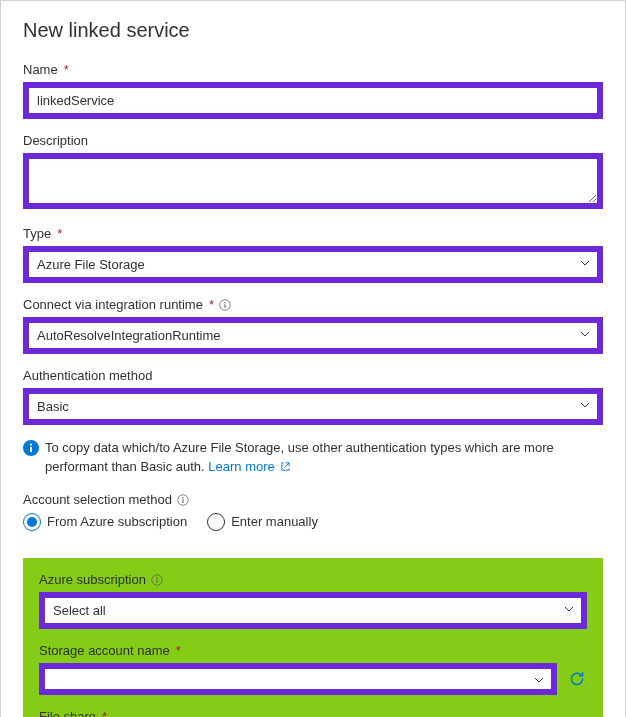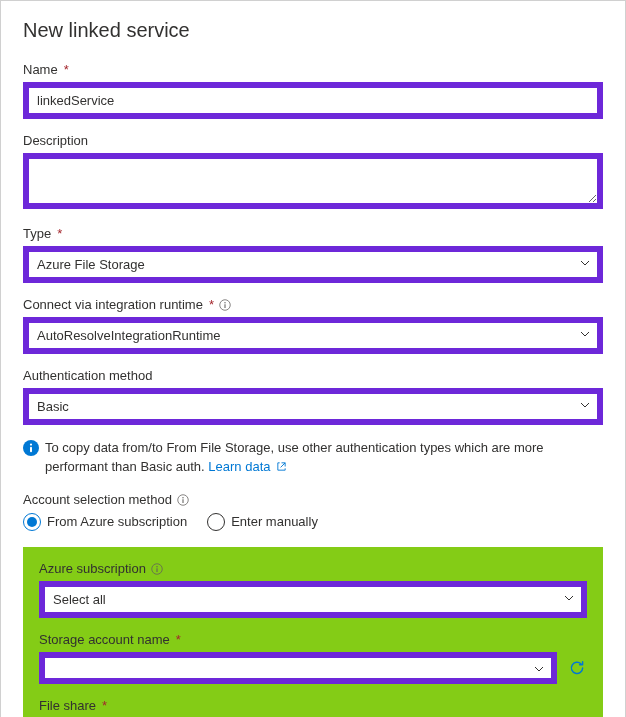--- a/index.html
+++ b/index.html
@@ -77,21 +77,21 @@
       align-items: center; justify-content: center;
       margin-top: 1px;
     }
     .link { color: #0078d4; cursor: pointer; }
     .ext-icon { display: inline-block; vertical-align: -1px; margin-left: 2px; }
     .radio-row {
       display: flex;
       align-items: center;
       gap: 20px;
       margin-top: 6px;
-      margin-bottom: 16px;
+      margin-bottom: 27px;
     }
     .radio-item {
       display: flex;
       align-items: center;
       gap: 6px;
       cursor: pointer;
       font-size: 13px;
     }
     .radio-circle {
       width: 18px; height: 18px;
@@ -197,23 +197,23 @@
 
   <div class="info-banner">
     <span class="info-badge">
       <svg width="16" height="16" viewBox="0 0 16 16">
           <circle cx="8" cy="8" r="8" fill="#0078d4"></circle>
           <circle cx="8" cy="4.6" r="1.1" fill="#fff"></circle>
           <rect x="7" y="6.8" width="2" height="5.5" fill="#fff" rx="1"></rect>
         </svg>
     </span>
     <div>
-      <span>To copy data from/to From File Storage, use other authentication types which are more performant than Basic auth. </span>
+      <span>To copy data which/to Azure File Storage, use other authentication types which are more performant than Basic auth. </span>
       <span class="link">
-        <span>Learn data</span>
+        <span>Learn more</span>
         <span class="ext-icon">
           <svg width="11" height="11" viewBox="0 0 12 12">
               <path d="M4 2 H2 V10 H10 V8 M6 2 H10 V6 M10 2 L5 7" stroke="#0078d4" stroke-width="1" fill="none"></path>
             </svg>
         </span>
       </span>
     </div>
   </div>
 
   <div class="field-label">

